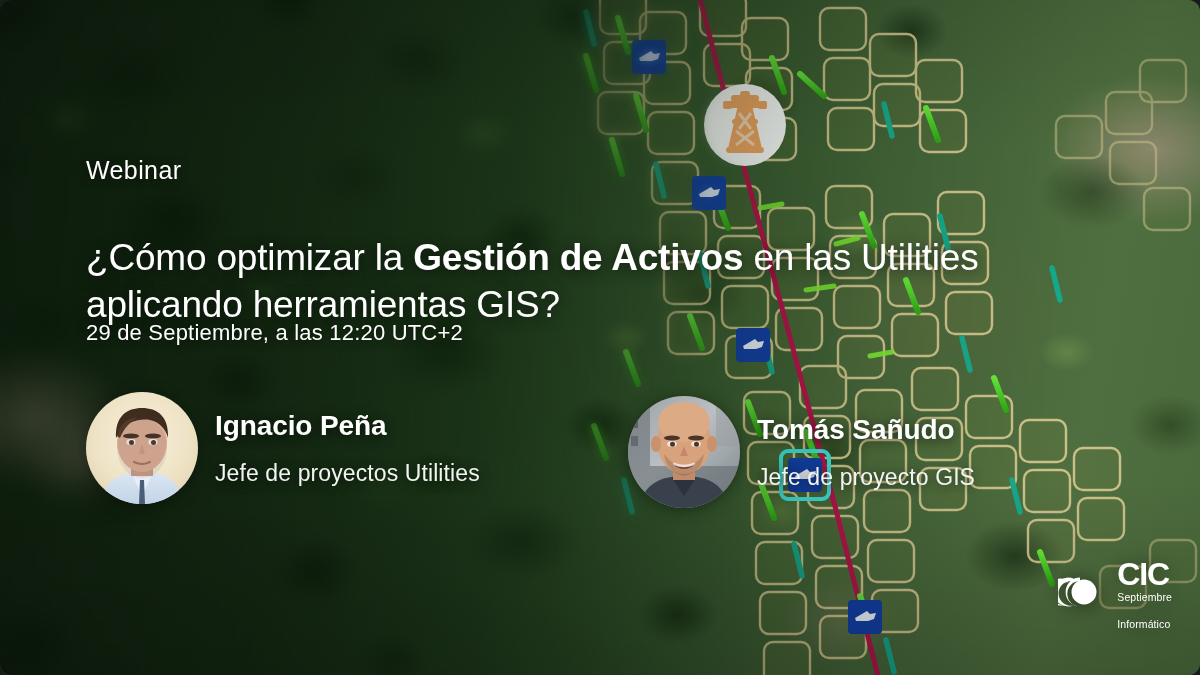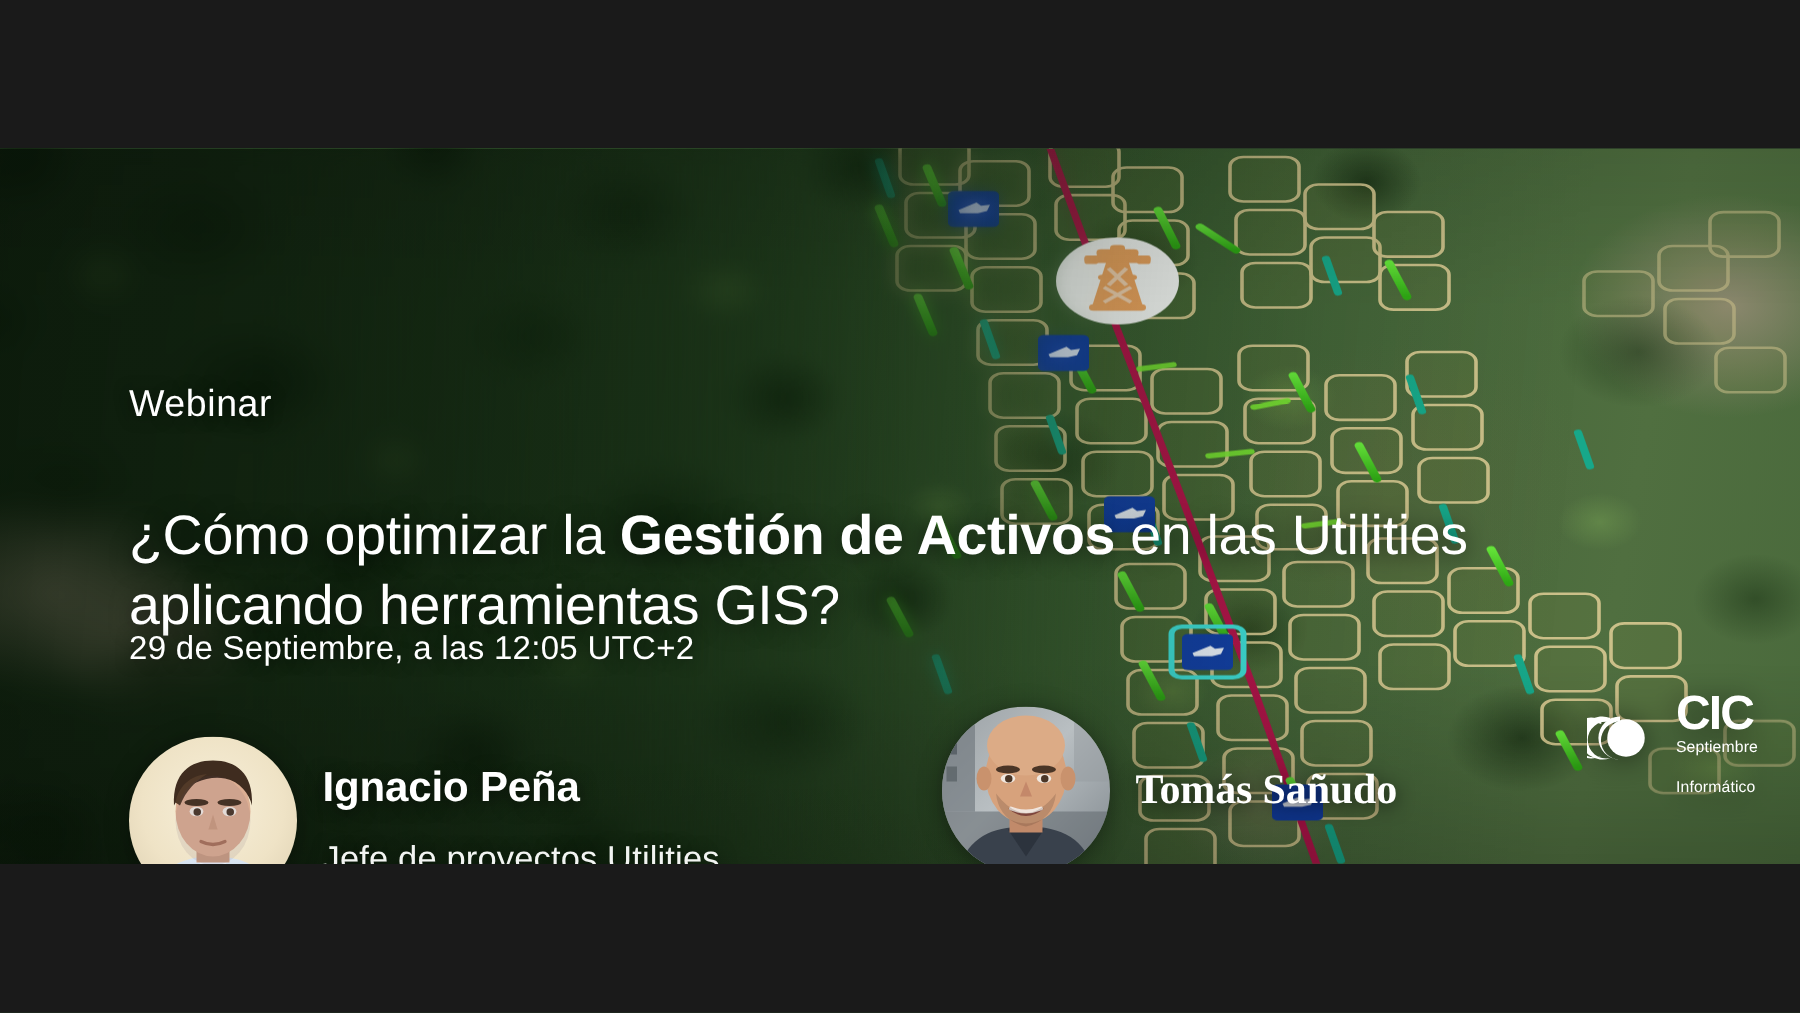--- a/index.html
+++ b/index.html
@@ -7,24 +7,25 @@
   html,body { background:#1a1a1a; }
   body {
     font-family:"Liberation Sans", sans-serif;
     display:flex; align-items:center; justify-content:center;
     min-height:675px;
   }
 
   
   .banner {
     position:relative;
-    width:1200px; height:477px;
+    width:1200px; height:675px;
     overflow:hidden;
     background:#2d4a2a;
     user-select:none;
+    border-radius:12px;
   }
 
   
   .sat-base {
     position:absolute; inset:0;
     background:
       radial-gradient(ellipse 170px 120px at 96% 22%, rgba(150,140,118,.85), transparent 62%),
       radial-gradient(ellipse 120px 90px at 8% 68%, rgba(196,178,150,.92), transparent 60%),
       radial-gradient(ellipse 150px 110px at 3% 62%, rgba(205,188,160,.85), transparent 62%),
       radial-gradient(ellipse 90px 70px at 70% 92%, rgba(120,118,96,.45), transparent 65%),
@@ -136,21 +137,21 @@
   .datetime {
     position:absolute; left:86px; top:320px;
     font-size:22px; font-weight:500; letter-spacing:.2px;
     color:#ffffff;
     text-shadow:0 1px 10px rgba(0,0,0,.60);
   }
 
   
   .speaker { position:absolute; display:flex; align-items:center; gap:17px; }
   .speaker-1 { left:86px;  top:392px; }
-  .speaker-2 { left:628px; top:372px;font-family:Liberation Serif, serif; }
+  .speaker-2 { left:628px; top:396px; }
 
   .avatar {
     width:112px; height:112px; border-radius:50%;
     overflow:hidden; flex:0 0 112px;
     position:relative;
     box-shadow:0 2px 16px rgba(0,0,0,.42);
   }
   .avatar svg { display:block; width:100%; height:100%; }
 
   .speaker-text { display:flex; flex-direction:column; gap:2px; }
@@ -387,21 +388,21 @@
 
   <div class="scrim"></div>
   <div class="scrim-bottom"></div>
 
   <div class="content">
 
     <div class="eyebrow">Webinar</div>
 
     <h1 class="headline"><span>¿Cómo optimizar la </span><b>Gestión de Activos</b><span> en las Utilities aplicando herramientas GIS?</span></h1>
 
-    <div class="datetime">29 de Septiembre, a las 12:05 UTC+2</div>
+    <div class="datetime">29 de Septiembre, a las 12:20 UTC+2</div>
 
     <div class="speaker speaker-1">
       <div class="avatar">
         <svg viewBox="0 0 112 112" aria-hidden="true">
           <defs>
             <radialGradient id="bg1" cx="50%" cy="42%" r="68%">
               <stop offset="0%" stop-color="#f7efd9"></stop>
               <stop offset="62%" stop-color="#efe3c6"></stop>
               <stop offset="100%" stop-color="#dfd2b4"></stop>
             </radialGradient>
@@ -484,20 +485,21 @@
           <path d="M56,50 L52,60 L60,60 Z" fill="#c4886a"></path>
 
           <path d="M44,68 Q56,78 68,68 Q56,72 44,68 Z" fill="#8d4a42"></path>
           <path d="M46,68 Q56,72 66,68" stroke="#f0e4dc" stroke-width="2.6" fill="none" stroke-linecap="round"></path>
 
           <path d="M36,58 Q56,84 76,58 Q74,76 56,80 Q38,76 36,58 Z" fill="rgba(70,52,40,.20)"></path>
         </svg>
       </div>
       <div class="speaker-text">
         <div class="speaker-name">Tomás Sañudo</div>
+        <div class="speaker-role">Jefe de proyecto GIS</div>
       </div>
     </div>
 
     <div class="logo">
       <div class="logo-mark">
         <svg width="46" height="46" viewBox="0 0 46 46" aria-hidden="true">
           <circle cx="26" cy="23" r="12.5" fill="#ffffff"></circle>
           <path d="M22,8.6 A14.4,14.4 0 1 0 22,37.4 A11.6,11.6 0 1 1 22,12.0 Z" fill="#ffffff"></path>
           <path d="M15.5,9.6 A14.4,14.4 0 1 0 15.5,36.4 A12.3,12.3 0 1 1 15.5,12.4 Z" fill="#ffffff"></path>
           <path d="M9.5,11.2 A13.6,13.6 0 1 0 9.5,34.8 A11.6,11.6 0 1 1 9.5,13.6 Z" fill="#ffffff"></path>

